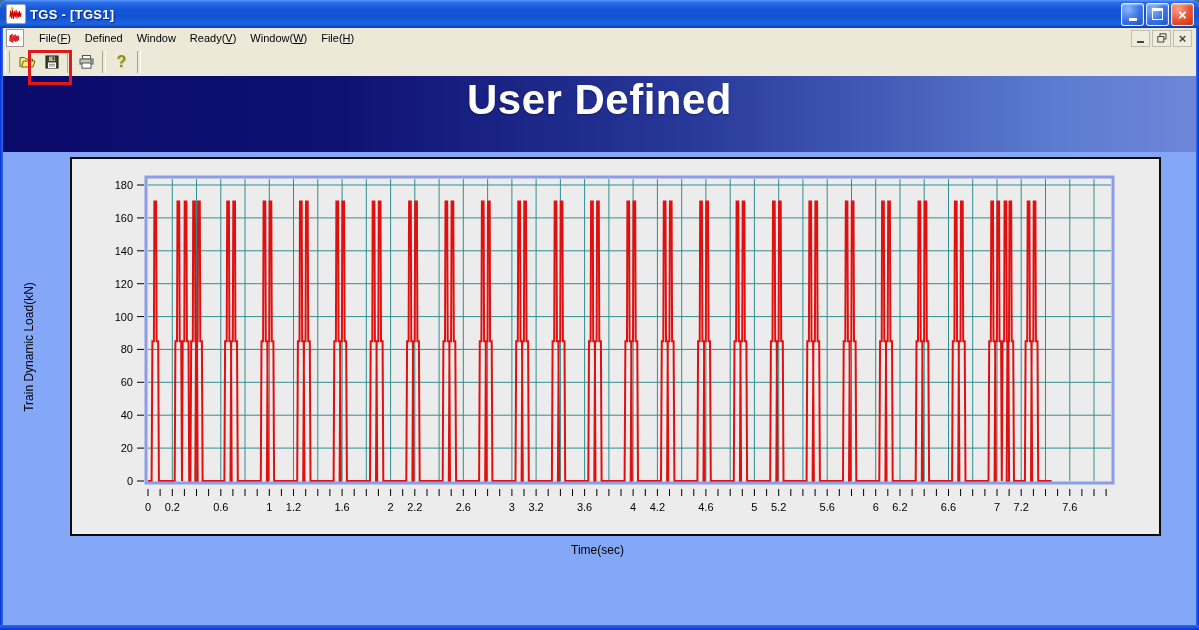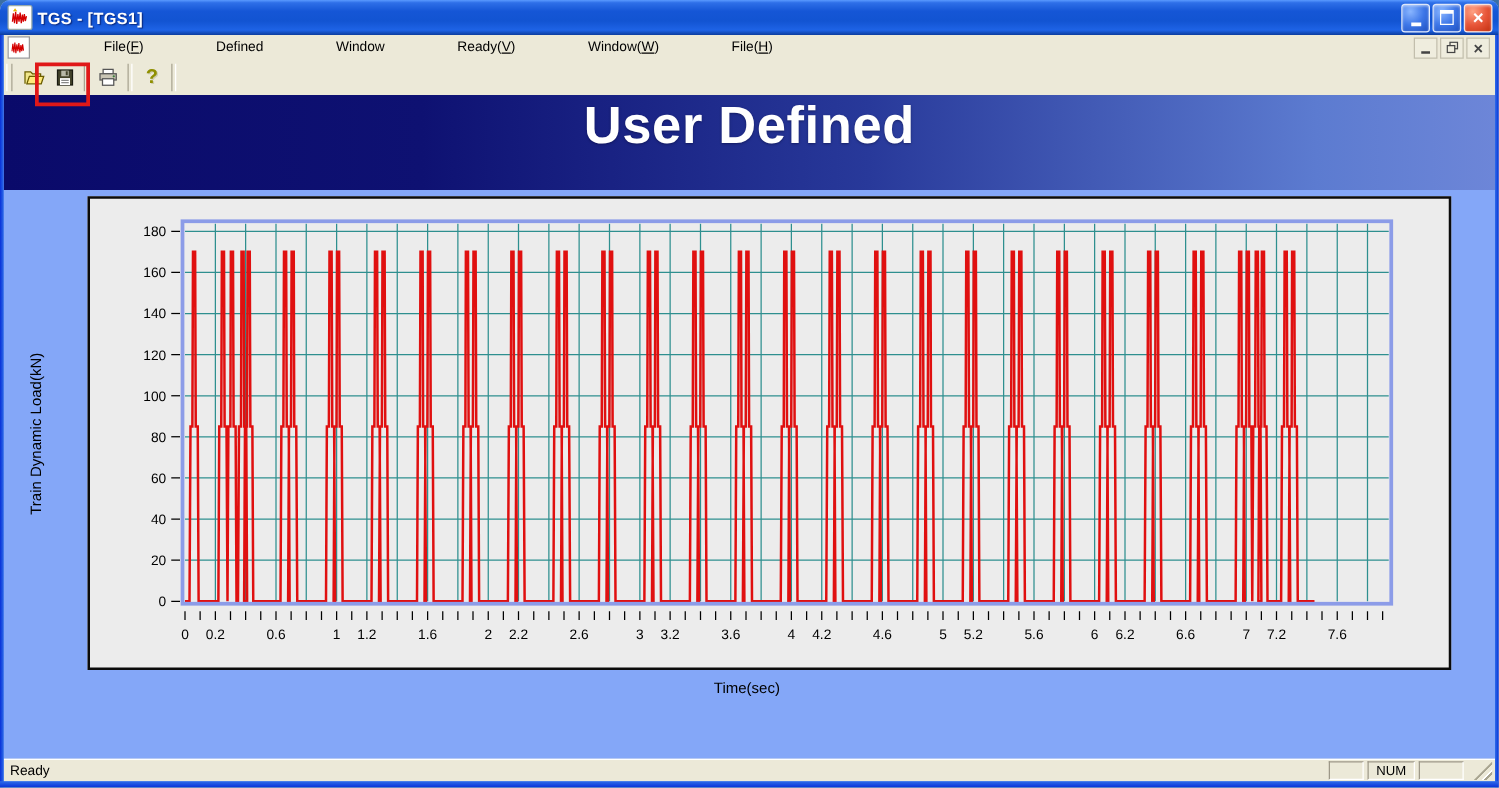--- a/index.html
+++ b/index.html
@@ -15,21 +15,21 @@
   .tb-buttons{margin-left:auto;display:flex;gap:2px;padding-right:5px;}
   .tb-btn{width:21px;height:21px;border-radius:3px;border:1px solid rgba(255,255,255,.85);
     display:flex;align-items:center;justify-content:center;box-shadow:inset 0 1px 2px rgba(255,255,255,.55);}
   .btn-blue{background:radial-gradient(circle at 30% 25%,#8AB6FF 0%,#3E77E8 50%,#1E4FC0 100%);}
   .btn-close{background:radial-gradient(circle at 30% 25%,#FFA284 0%,#E8573A 50%,#C22E0E 100%);}
   .g-min{width:8px;height:3px;background:#fff;margin-top:10px;}
   .g-max{width:9px;height:8px;border:1px solid #fff;border-top-width:3px;}
   .g-x::before{content:"\00D7";color:#fff;font-weight:bold;font-size:15px;line-height:1;}
   
   .menubar{position:absolute;top:28px;left:3px;right:3px;height:20px;background:#ECE9D8;
-    display:flex;align-items:center;font-size:11px;color:#000;border-bottom:1px solid #D8D4C4;gap:44px;}
+    display:flex;align-items:center;font-size:11px;color:#000;border-bottom:1px solid #D8D4C4;}
   .mdi-icon{width:16px;height:16px;margin:0 8px 0 3px;background:#fff;border:1px solid #999;}
   .menu-item{padding:2px 7px;cursor:default;}
   .mn{text-decoration:underline;}
   .mdi-buttons{margin-left:auto;display:flex;gap:2px;padding-right:4px;}
   .mdi-btn{width:17px;height:15px;background:#EFEDDE;border:1px solid #C2BEAC;
     display:flex;align-items:center;justify-content:center;}
   .mdig-min{width:7px;height:2px;background:#444;margin-top:8px;}
   .mdig-x::before{content:"\00D7";color:#444;font-weight:bold;font-size:13px;line-height:1;}
   
   .toolbar{position:absolute;top:48px;left:3px;right:3px;height:28px;background:#ECE9D8;
@@ -337,26 +337,17 @@
         <text x="828" y="352" text-anchor="middle" font-size="11" fill="#000" font-family="Liberation Sans, sans-serif">6.2</text>
         <text x="876.5" y="352" text-anchor="middle" font-size="11" fill="#000" font-family="Liberation Sans, sans-serif">6.6</text>
         <text x="925" y="352" text-anchor="middle" font-size="11" fill="#000" font-family="Liberation Sans, sans-serif">7</text>
         <text x="949.2" y="352" text-anchor="middle" font-size="11" fill="#000" font-family="Liberation Sans, sans-serif">7.2</text>
         <text x="997.8" y="352" text-anchor="middle" font-size="11" fill="#000" font-family="Liberation Sans, sans-serif">7.6</text>
       </svg>
   </div>
 
   <div class="x-title">Time(sec)</div>
 
-  <div class="statusbar">
-    <span class="status-text">Ready</span>
-    <div class="status-panels">
-      <div class="status-panel p1"></div>
-      <div class="status-panel p2">NUM</div>
-      <div class="status-panel p3"></div>
-      <div class="resize-grip"></div>
-    </div>
-  </div>
 
   <div class="frame-left"></div>
   <div class="frame-right"></div>
   <div class="frame-bottom"></div>
 </div>
 
 </body></html>

